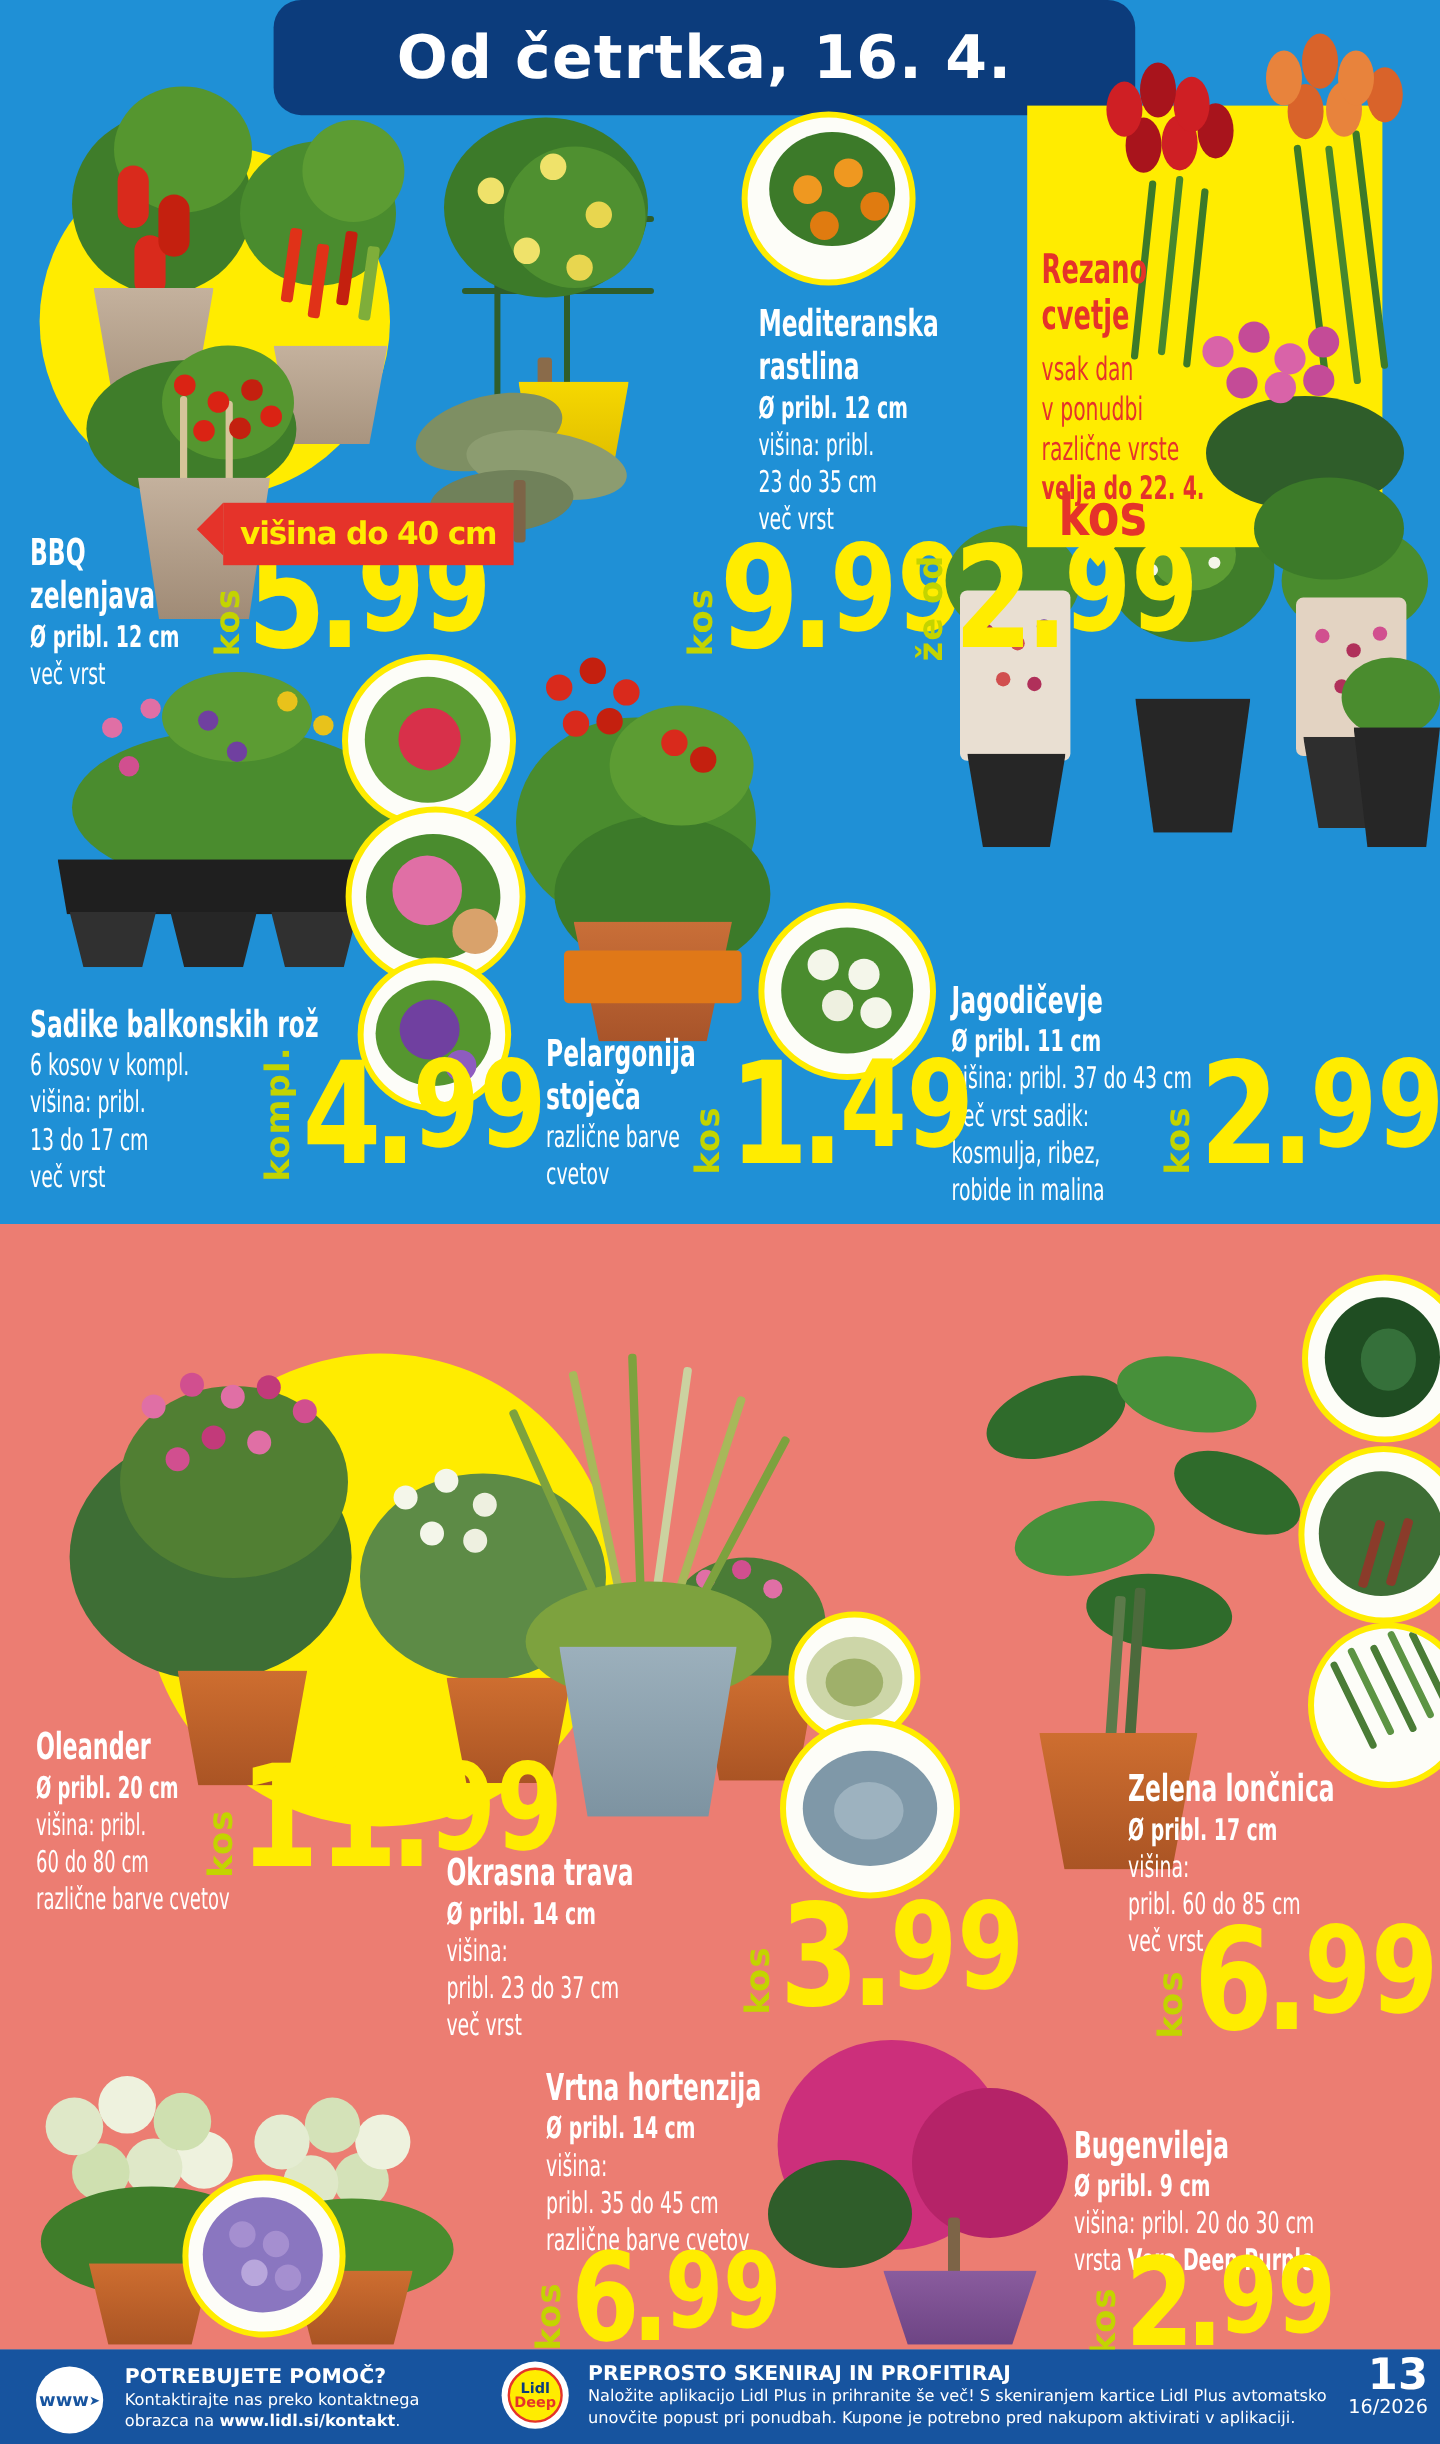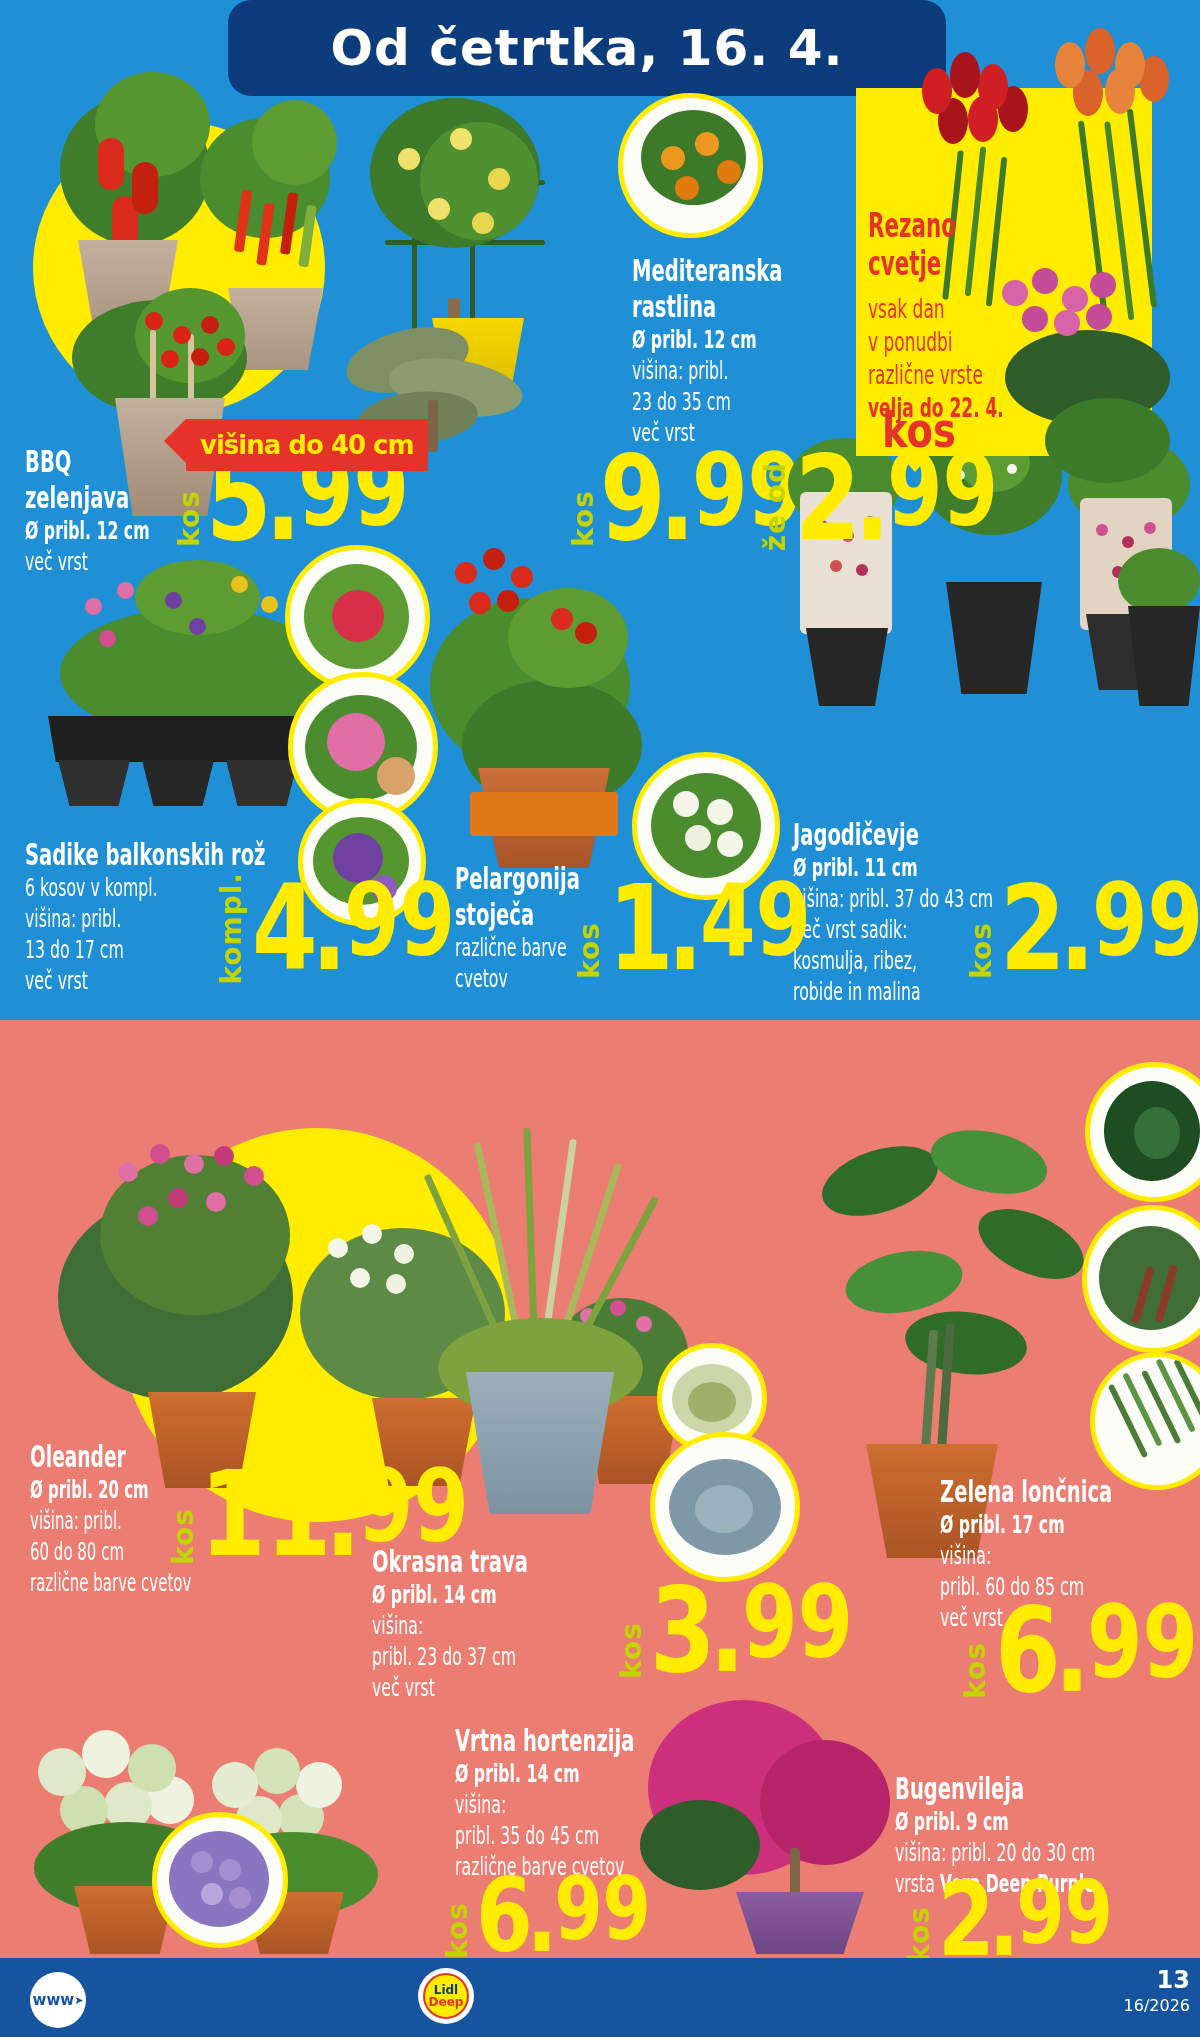--- a/index.html
+++ b/index.html
@@ -42,21 +42,21 @@
   .rz{position:absolute;left:868px;top:206px;transform:scaleX(0.63);transform-origin:0 0;white-space:nowrap;z-index:6;}
   .rz .t1{color:#e5332a;font-weight:bold;font-size:34px;line-height:38px;}
   .rz .t2{color:#e5332a;font-size:27px;line-height:33px;}
   .rz .t2.b{font-weight:bold;}
   .rz-kos{position:absolute;left:882px;top:402px;color:#e5332a;font-weight:bold;font-size:48px;
           transform:scaleX(0.8);transform-origin:0 0;z-index:6;}
   .f-title{color:#fff;font-weight:bold;font-size:17px;line-height:20px;white-space:nowrap;}
   .f-text{color:#fff;font-size:13.5px;line-height:18px;white-space:nowrap;font-weight:normal;}
   .f-text .bb{font-weight:bold;}
   .pageno{position:absolute;left:1090px;top:1964px;width:100px;text-align:right;color:#fff;}
-  .pageno .num{font-size:24px;font-weight:bold;line-height:32px;}
+  .pageno .num{font-size:36px;font-weight:bold;line-height:32px;}
   .pageno .iss{font-size:16px;line-height:20px;}
   .wwwicon{position:absolute;left:30px;top:1972px;width:56px;height:56px;border-radius:50%;background:#fff;
            display:flex;align-items:center;justify-content:center;color:#17549f;font-weight:bold;font-size:15px;}
   .lidllogo{position:absolute;left:418px;top:1968px;width:56px;height:56px;border-radius:50%;background:#fff;
             display:flex;align-items:center;justify-content:center;}
   .lidllogo .in{width:46px;height:46px;border-radius:50%;background:#ffec00;border:2px solid #e5332a;box-sizing:border-box;
             display:flex;flex-direction:column;align-items:center;justify-content:center;color:#0c3c7c;font-weight:bold;font-size:12px;line-height:12px;}
 </style>
 </head>
 <body>
@@ -400,23 +400,33 @@
         <span class="dot">.</span>
         <span class="dec">99</span>
     </div>
   </div>
 
   <div class="footer"></div>
   <div class="wwwicon">
     <span>www</span>
       <span style="font-size:11px;">➤</span>
   </div>
+  <div style="position:absolute;left:104px;top:1971px;">
+    <div class="f-title">POTREBUJETE POMOČ?</div>
+    <div class="f-text">Kontaktirajte nas preko kontaktnega</div>
+    <div class="f-text"><span>obrazca na </span><span class="bb">www.lidl.si/kontakt</span><span>.</span></div>
+  </div>
   <div class="lidllogo">
     <div class="in">
       <span>Lidl</span>
       <span style="color:#e5332a;">Deep</span>
     </div>
   </div>
+  <div style="position:absolute;left:490px;top:1968px;">
+    <div class="f-title">PREPROSTO SKENIRAJ IN PROFITIRAJ</div>
+    <div class="f-text">Naložite aplikacijo Lidl Plus in prihranite še več! S skeniranjem kartice Lidl Plus avtomatsko</div>
+    <div class="f-text">unovčite popust pri ponudbah. Kupone je potrebno pred nakupom aktivirati v aplikaciji.</div>
+  </div>
   <div class="pageno">
     <div class="num">13</div>
     <div class="iss">16/2026</div>
   </div>
 </div>
 
 </body></html>

